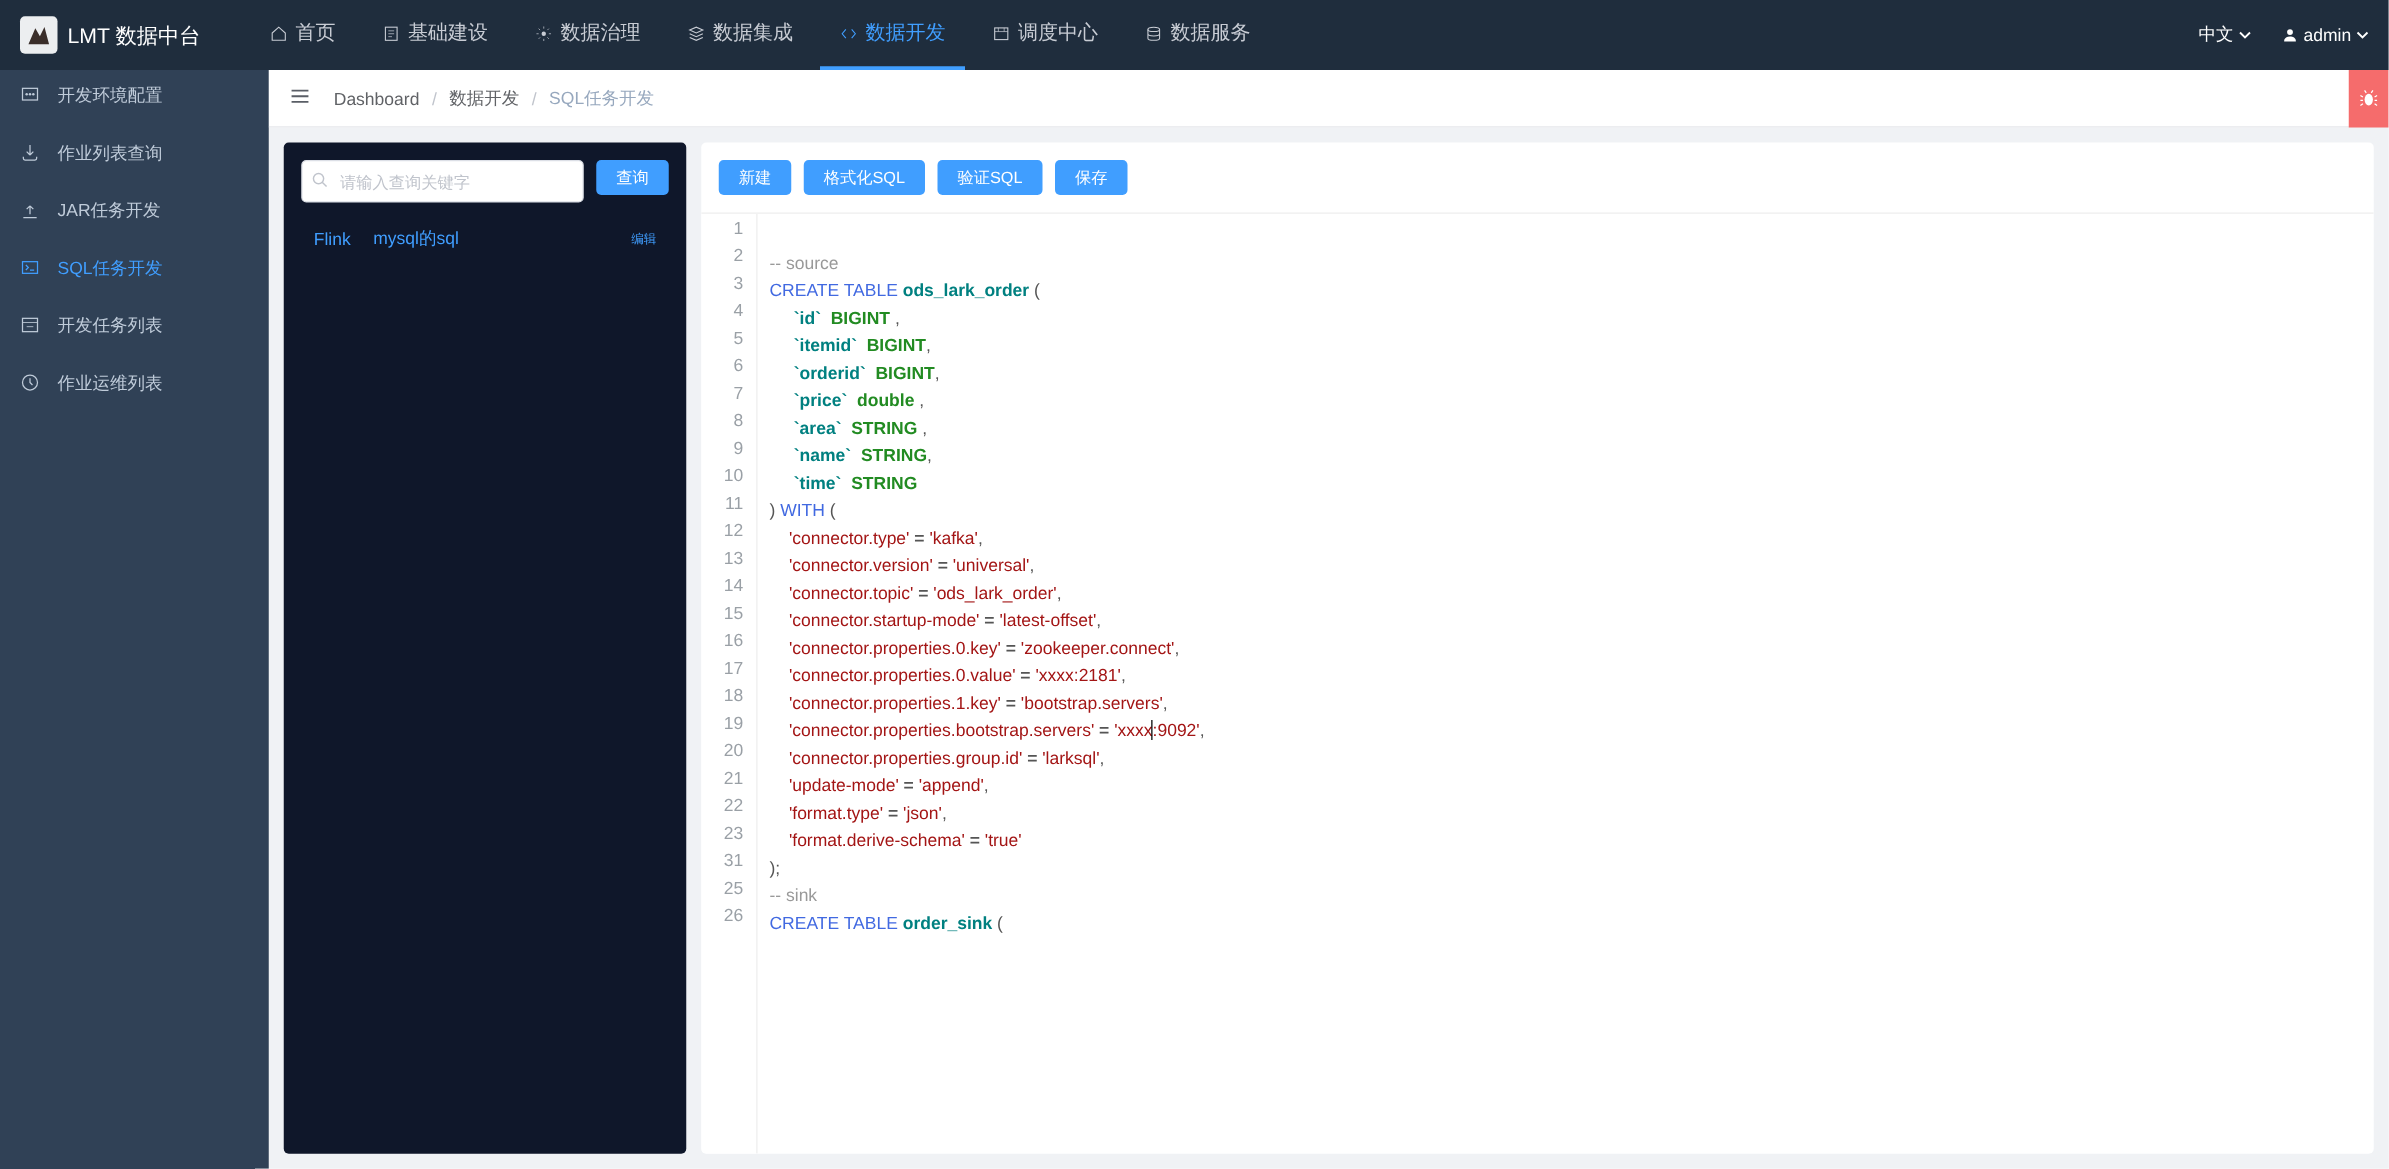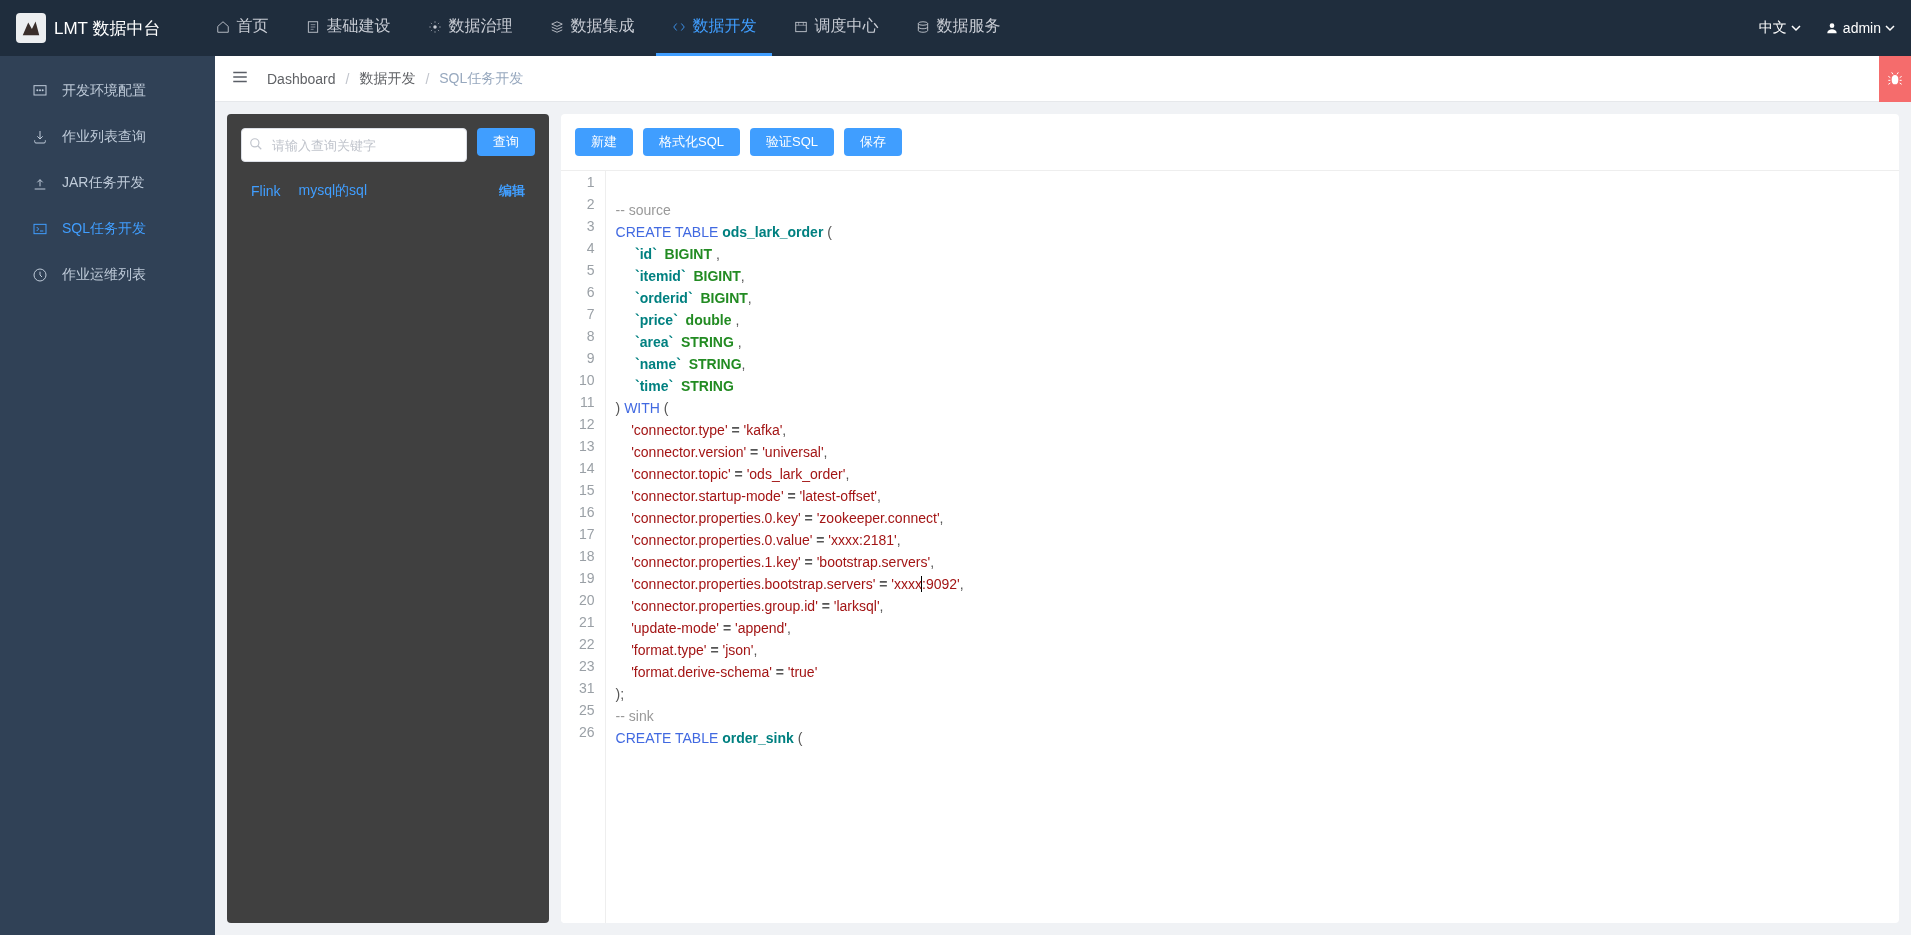--- a/index.html
+++ b/index.html
@@ -10,44 +10,44 @@
 .brand-logo svg { width:22px; height:22px; }
 .nav-items { display:flex; gap:6px; flex:1; }
 .nav-item { display:flex; align-items:center; gap:6px; padding:0 16px; height:56px; font-size:16px; cursor:pointer; color:#c8ccd4; border-bottom:3px solid transparent; }
 .nav-item.active { color:#409eff; border-bottom-color:#409eff; }
 .nav-item svg { width:14px; height:14px; }
 .nav-right { display:flex; align-items:center; gap:24px; font-size:14px; color:#fff; }
 .nav-right .dd { display:flex; align-items:center; gap:4px; cursor:pointer; }
 
 .layout { display:flex; height:calc(100vh - 56px); }
 .sidebar { width:215px; background:#304156; color:#bfcbd9; padding-top:12px; }
-.side-item { display:flex; align-items:center; gap:14px; height:46px; padding:0 32px; font-size:14px; cursor:pointer; }
+.side-item { display:flex; gap:14px; height:46px; padding:0 16px; font-size:14px; cursor:pointer; }
 .side-item.active { color:#409eff; }
 .side-item svg { width:16px; height:16px; flex-shrink:0; }
 
 .main { flex:1; display:flex; flex-direction:column; overflow:hidden; }
 .crumb-bar { height:46px; background:#fff; display:flex; align-items:center; padding:0 16px; font-size:14px; color:#606266; border-bottom:1px solid #e6e8eb; position:relative; }
 .crumb-bar .ham { margin-right:18px; cursor:pointer; }
 .crumb-bar .bc { display:flex; align-items:center; gap:10px; }
 .crumb-bar .sep { color:#c0c4cc; }
 .crumb-bar .active { color:#97a8be; }
 .bug-btn { position:absolute; right:0; top:0; width:32px; height:46px; background:#f56c6c; display:flex; align-items:center; justify-content:center; cursor:pointer; color:#fff; }
 
 .work { flex:1; display:flex; gap:12px; padding:12px; overflow:hidden; }
-.left-pane { width:322px; background:#404040; border-radius:4px; padding:14px; display:flex; flex-direction:column; }
+.left-pane { width:322px; background:#0f172a; border-radius:4px; padding:14px; display:flex; flex-direction:column; }
 .search-row { display:flex; gap:10px; margin-bottom:14px; }
 .search-in { flex:1; position:relative; }
 .search-in input { width:100%; height:34px; border:1px solid #dcdfe6; border-radius:4px; padding:0 10px 0 30px; font-size:13px; color:#606266; outline:none; }
 .search-in input::placeholder { color:#c0c4cc; }
 .search-in .mag { position:absolute; left:8px; top:9px; color:#c0c4cc; }
 .btn { height:28px; padding:0 16px; background:#409eff; color:#fff; border:none; border-radius:4px; font-size:13px; cursor:pointer; }
 .task-row { display:flex; align-items:center; justify-content:space-between; padding:6px 10px; font-size:14px; }
 .task-row .tag { color:#409eff; margin-right:18px; }
 .task-row .tname { color:#409eff; flex:1; }
-.task-row .edit { color:#409eff; cursor:pointer; font-size:13px;font-weight:bold; }
+.task-row .edit { color:#409eff; cursor:pointer; font-size:10px; }
 
 .right-pane { flex:1; background:#fff; border-radius:4px; display:flex; flex-direction:column; overflow:hidden; }
 .toolbar { padding:14px; display:flex; gap:10px; }
 .editor { flex:1; display:flex; overflow:auto; border-top:1px solid #eee; font-family:Consolas,"Courier New",monospace; font-size:14px; line-height:22px; }
 .gutter { background:#fff; color:#9aa0a6; text-align:right; padding:0 10px 0 18px; user-select:none; border-right:1px solid #eee; }
 .code { padding:0 10px; white-space:pre; flex:1;margin-top:28px; }
 .c-cmt { color:#999; }
 .c-kw  { color:#4169e1; }
 .c-id  { color:#008080; font-weight:bold; }
 .c-ty  { color:#228b22; font-weight:bold; }
@@ -159,20 +159,27 @@
           <path d="M12 17V7m0 0l-4 4m4-4l4 4M4 21h16" stroke="currentColor" fill="none" stroke-width="1.5"></path>
         </svg>
         <span>JAR任务开发</span>
       </div>
       <div class="side-item active">
         <svg viewBox="0 0 24 24">
           <rect x="3" y="5" width="18" height="14" stroke="currentColor" fill="none" stroke-width="1.5"></rect>
           <path d="M7 9l3 3-3 3M12 15h5" stroke="currentColor" fill="none" stroke-width="1.5"></path>
         </svg>
         <span>SQL任务开发</span>
+      </div>
+      <div class="side-item">
+        <svg viewBox="0 0 24 24">
+          <rect x="3" y="4" width="18" height="16" stroke="currentColor" fill="none" stroke-width="1.5"></rect>
+          <path d="M3 9h18M8 14h8" stroke="currentColor"></path>
+        </svg>
+        <span>开发任务列表</span>
       </div>
       <div class="side-item">
         <svg viewBox="0 0 24 24">
           <circle cx="12" cy="12" r="9" stroke="currentColor" fill="none" stroke-width="1.5"></circle>
           <path d="M12 7v5l3 3" stroke="currentColor" fill="none" stroke-width="1.5"></path>
         </svg>
         <span>作业运维列表</span>
       </div>
     </div>
 

